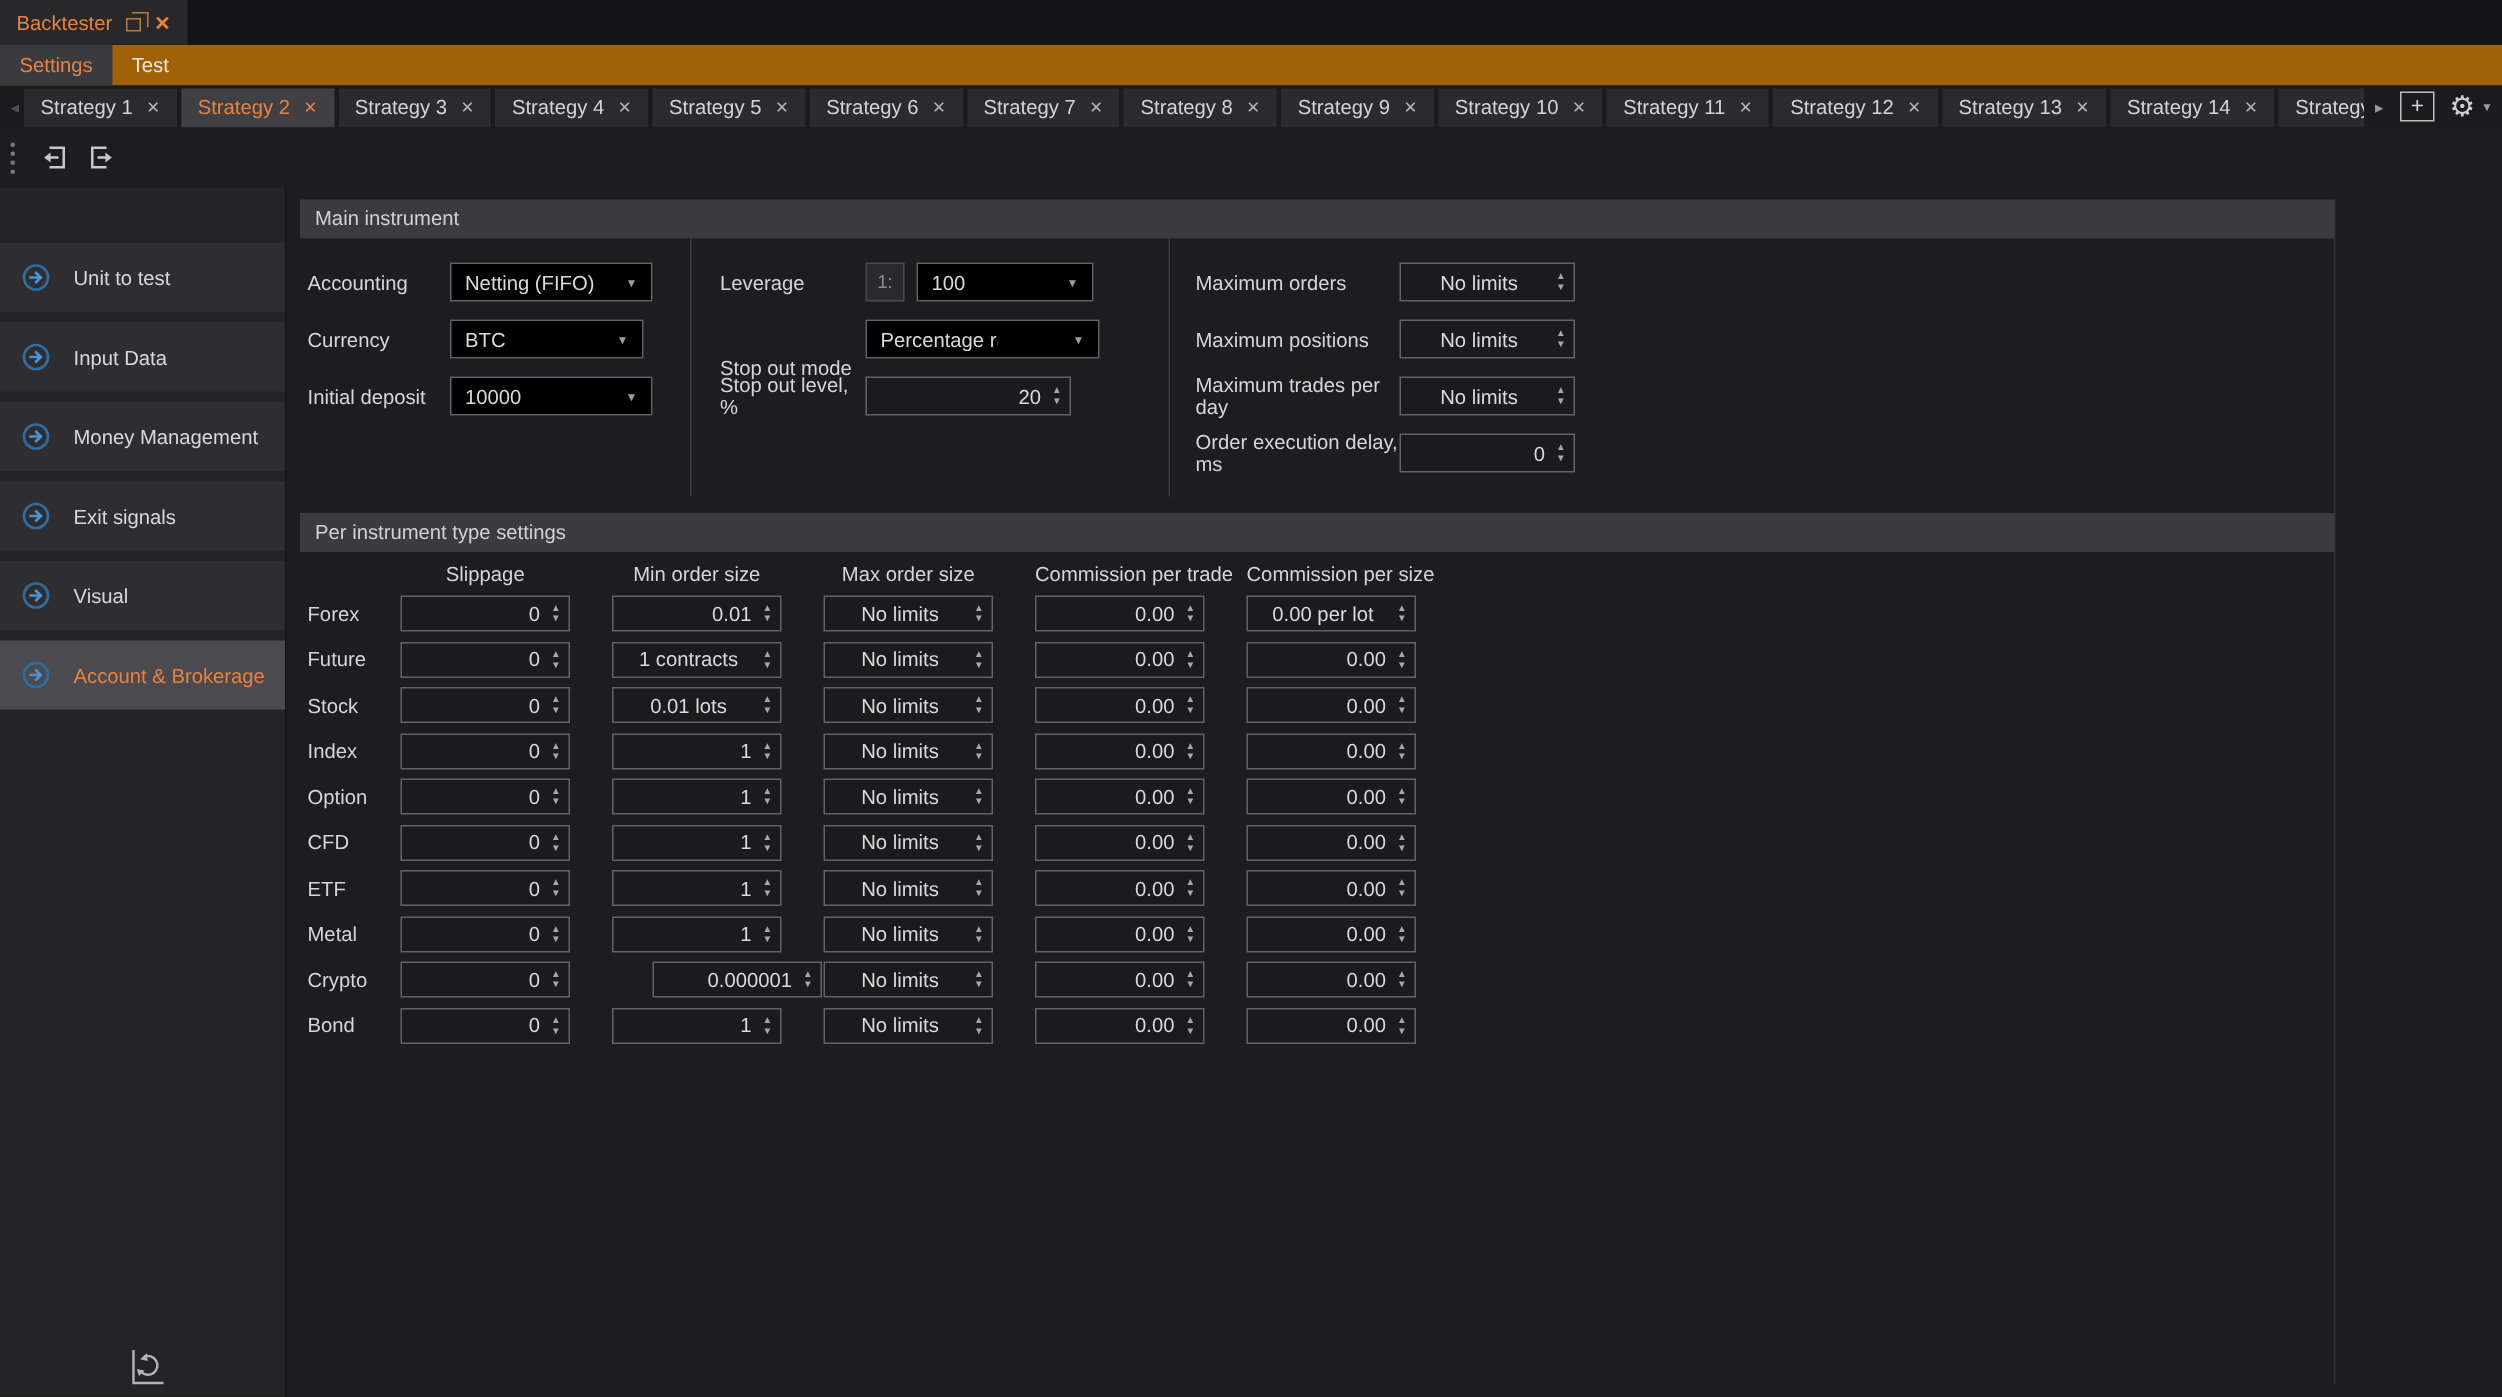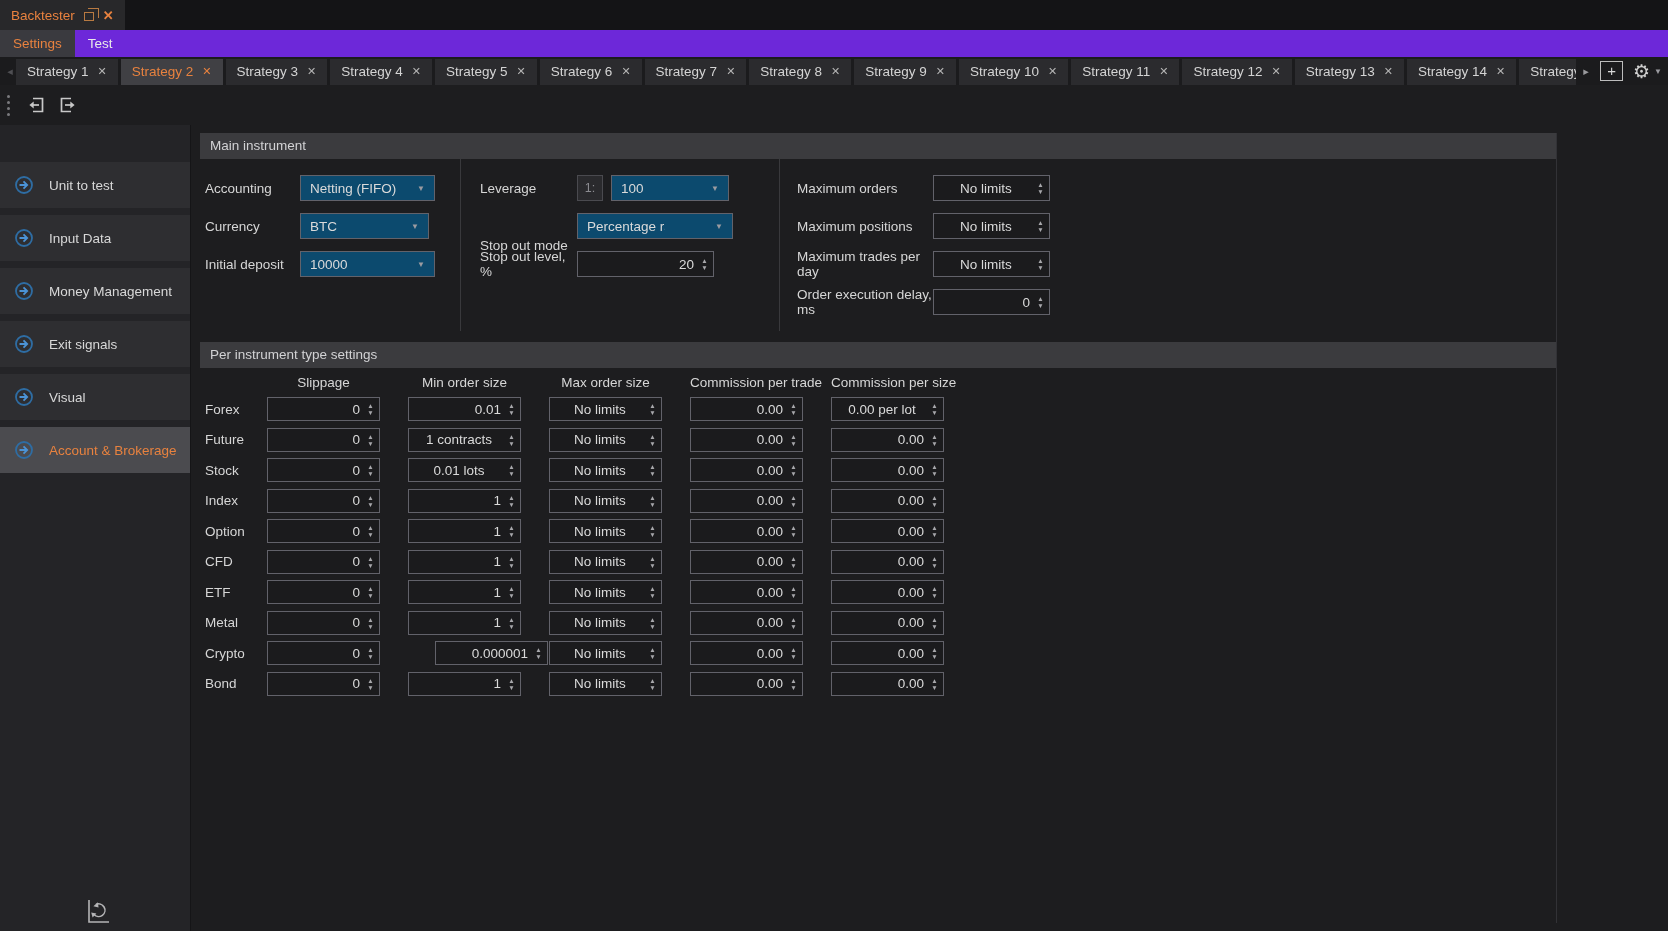--- a/index.html
+++ b/index.html
@@ -13,21 +13,21 @@
   }
 
   
   .win-bar { height:30px; background:#141416; display:flex; align-items:stretch; }
   .win-tab { display:flex; align-items:center; gap:9px; padding:0 11px; background:#28282a; color:#e8823f; }
   .restore-ic { position:relative; width:10px; height:9px; border:1.5px solid #b87a42; margin-top:3px; }
   .restore-ic::before { content:""; position:absolute; top:-5px; left:3px; width:10px; height:9px; border:1.5px solid #b87a42; border-bottom:none; border-left:none; }
   .win-close { color:#e8823f; font-size:13px; font-weight:bold; }
 
   
-  .view-bar { height:27px; background:#6d28d9; display:flex; align-items:stretch; }
+  .view-bar { height:27px; background:#a16207; display:flex; align-items:stretch; }
   .vtab { display:flex; align-items:center; padding:0 13px; color:#e9e9e9; cursor:default; }
   .vtab.active { background:#3a3a3f; color:#e8823f; }
 
   
   .strip { height:28px; background:#1b1b1d; display:flex; align-items:center; padding:0 6px 0 4px; }
   .scroll-ar { width:12px; text-align:center; font-size:11px; color:#4f4f53; flex:0 0 auto; }
   .scroll-ar.right { color:#9a9a9e; margin-left:4px; }
   .stabs { display:flex; align-items:center; overflow:hidden; flex:0 1 auto; }
   .stab { flex:0 0 auto; display:flex; align-items:center; gap:9px; height:26px; margin:1px 3px 0 0; padding:0 11px; background:#2b2b2e; color:#d4d4d4; white-space:nowrap; }
   .stab.active { background:#404044; color:#e8823f; }
@@ -56,21 +56,21 @@
   .content { width:1357px; border-right:1px solid #323236; min-height:790px; }
   .sec-header { height:26px; line-height:26px; background:#3b3b3e; color:#d2d2d4; padding-left:10px; }
 
   
   .params-body { position:relative; height:172px; }
   .vdiv { position:absolute; top:0; bottom:0; width:1px; background:#39393c; }
   .pcol { position:absolute; top:10px; }
   .prow { display:flex; align-items:center; height:38px; }
   .plabel { flex:0 0 auto; }
 
-  .dropdown { position:relative; height:26px; background:#0c4a6e; border:1px solid #62626a; display:flex; align-items:center; padding:0 9px; color:#dadada; }
+  .dropdown { position:relative; height:26px; background:#000000; border:1px solid #62626a; display:flex; align-items:center; padding:0 9px; color:#dadada; }
   .dropdown .dval { flex:1; overflow:hidden; white-space:nowrap; }
   .dropdown .caret { font-size:8px; color:#9b9ba1; margin-left:6px; }
   .prefixbox { width:26px; height:26px; margin-right:8px; background:#2a2a2d; border:1px solid #4a4a4f; color:#8b8b90; display:flex; align-items:center; justify-content:center; font-size:12.5px; }
 
   .spinbox { height:26px; background:#1b1b1d; border:1px solid #62626a; display:flex; align-items:center; padding:0 3px 0 8px; color:#dadada; }
   .spinbox.sm { height:24px; }
   .spinbox .sval { flex:1; text-align:right; padding-right:5px; white-space:nowrap; overflow:hidden; }
   .spinbox .sval.ctr { text-align:center; }
   .spin { display:flex; flex-direction:column; align-items:center; width:11px; flex:0 0 auto; }
   .spin span { font-size:6.5px; line-height:7px; color:#a8a8ac; }

